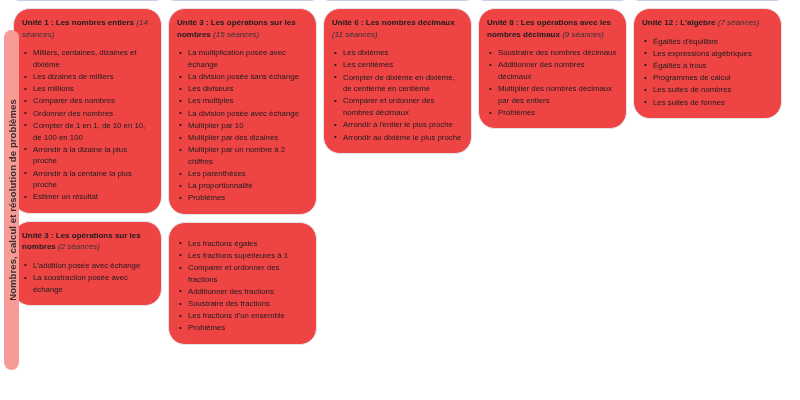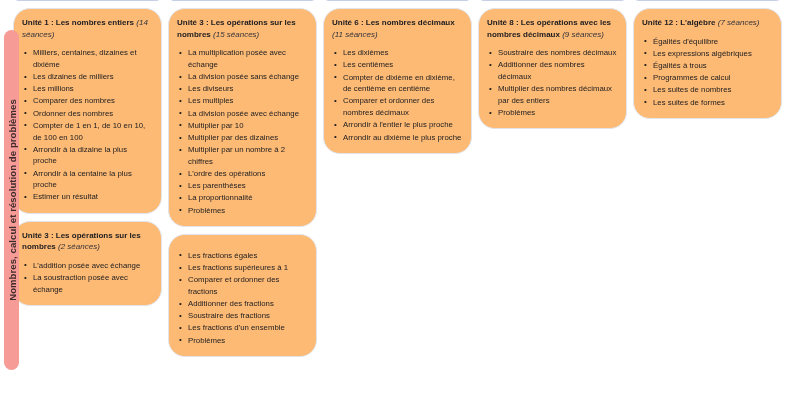--- a/index.html
+++ b/index.html
@@ -87,21 +87,21 @@
   .period-dates {
     font-size: 6.8px;
     font-weight: 400;
     color: #47507a;
     white-space: nowrap;
     letter-spacing: -0.05px;
   }
 
   
   .unit-card {
-    background: #fdba74;
+    background: #ef4444;
     border: 1px solid #e2e4ea;
     border-radius: 17px;
     padding: 8px 8px 9px 8px;
     flex: 0 0 auto;
   }
   .unit-title {
     font-size: 8px;
     line-height: 1.45;
     color: #1c1c20;
     font-weight: 700;
@@ -179,21 +179,20 @@
           <div class="unit-title"><span>Unité 3 : Les opérations sur les nombres</span> <span class="sessions">(15 séances)</span></div>
           <ul class="unit-list">
             <li>La multiplication posée avec échange</li>
             <li>La division posée sans échange</li>
             <li>Les diviseurs</li>
             <li>Les multiples</li>
             <li>La division posée avec échange</li>
             <li>Multiplier par 10</li>
             <li>Multiplier par des dizaines</li>
             <li>Multiplier par un nombre à 2 chiffres</li>
-            <li>L'ordre des opérations</li>
             <li>Les parenthèses</li>
             <li>La proportionnalité</li>
             <li>Problèmes</li>
           </ul>
         </div>
         <div class="unit-card">
           <ul class="unit-list">
             <li>Les fractions égales</li>
             <li>Les fractions supérieures à 1</li>
             <li>Comparer et ordonner des fractions</li>

